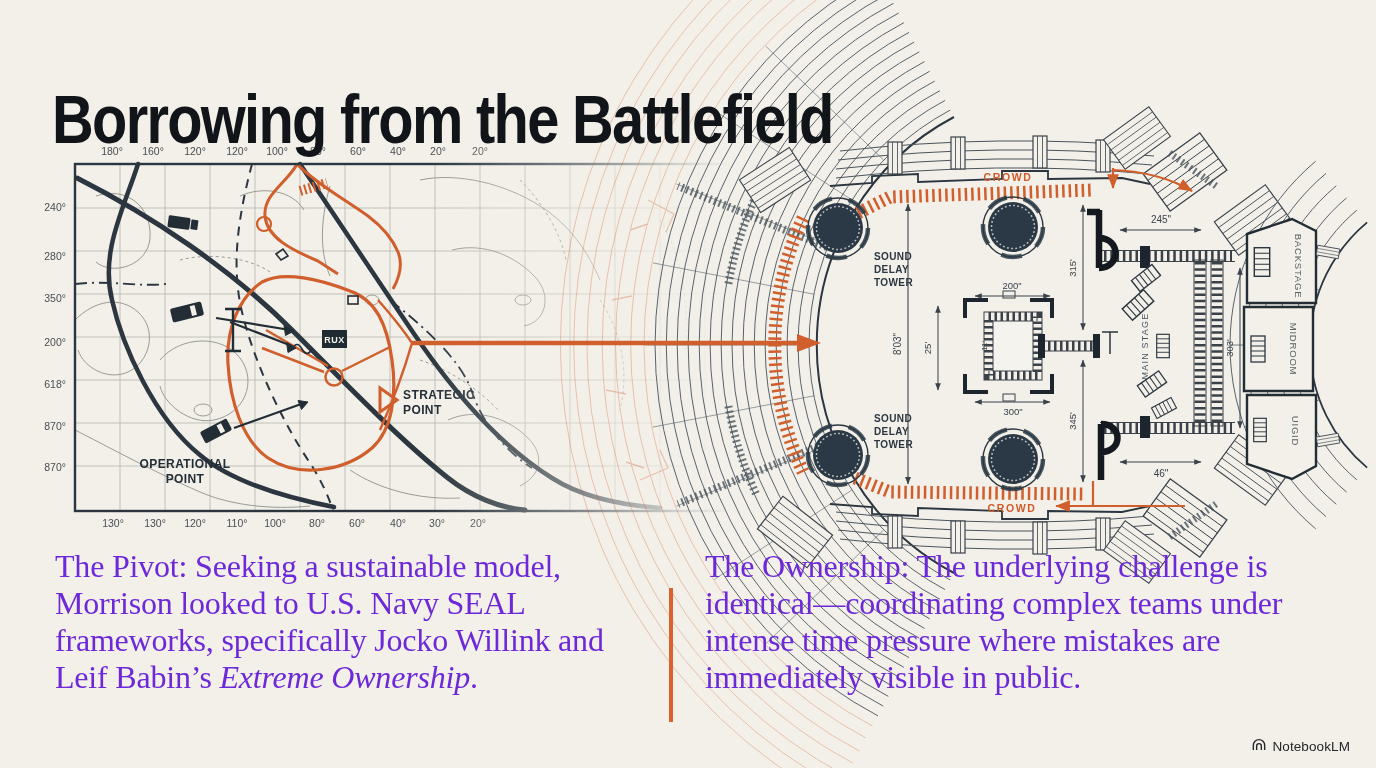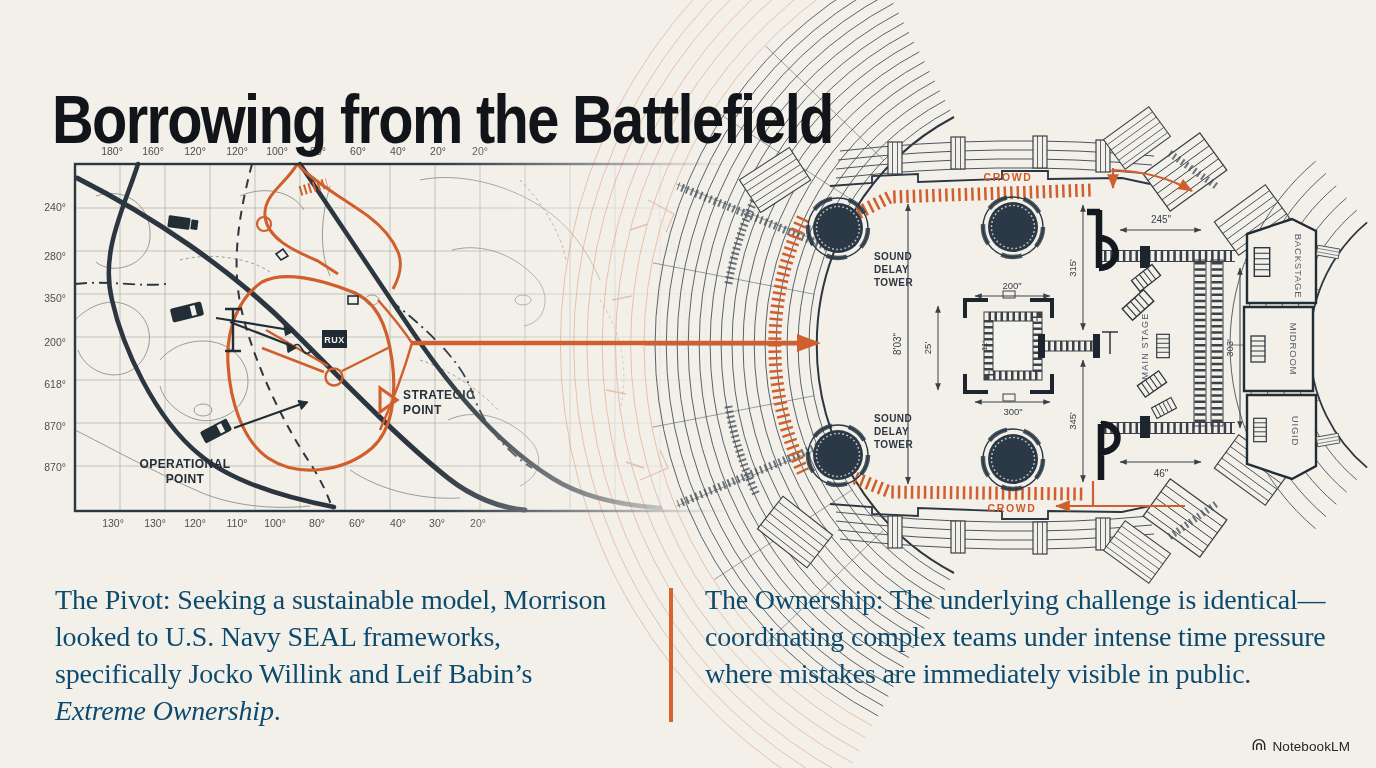--- a/index.html
+++ b/index.html
@@ -10,23 +10,23 @@
   }
   .layer{position:absolute;left:0;top:0;}
   #art{z-index:0;}
   #title{
     position:absolute;left:52px;top:34px;z-index:2;
     font-size:68px;font-weight:bold;color:#111418;
     letter-spacing:-2px;white-space:nowrap;
     transform:scaleX(.85);transform-origin:left top;
   }
   .col{
-    position:absolute;top:581px;z-index:2;
+    position:absolute;top:548px;z-index:2;
     font-family:"Liberation Serif",serif;
-    font-size:28px;line-height:37px;color:#0c4a6e;
+    font-size:32px;line-height:37px;color:#6d28d9;
     letter-spacing:-0.2px;
   }
   #col-left{left:55px;width:565px;}
   #col-right{left:705px;width:622px;}
   #divider{
     position:absolute;left:669px;top:588px;width:4px;height:134px;
     background:#d9622e;z-index:2;
   }
   #footer{
     position:absolute;right:26px;top:738px;z-index:2;

